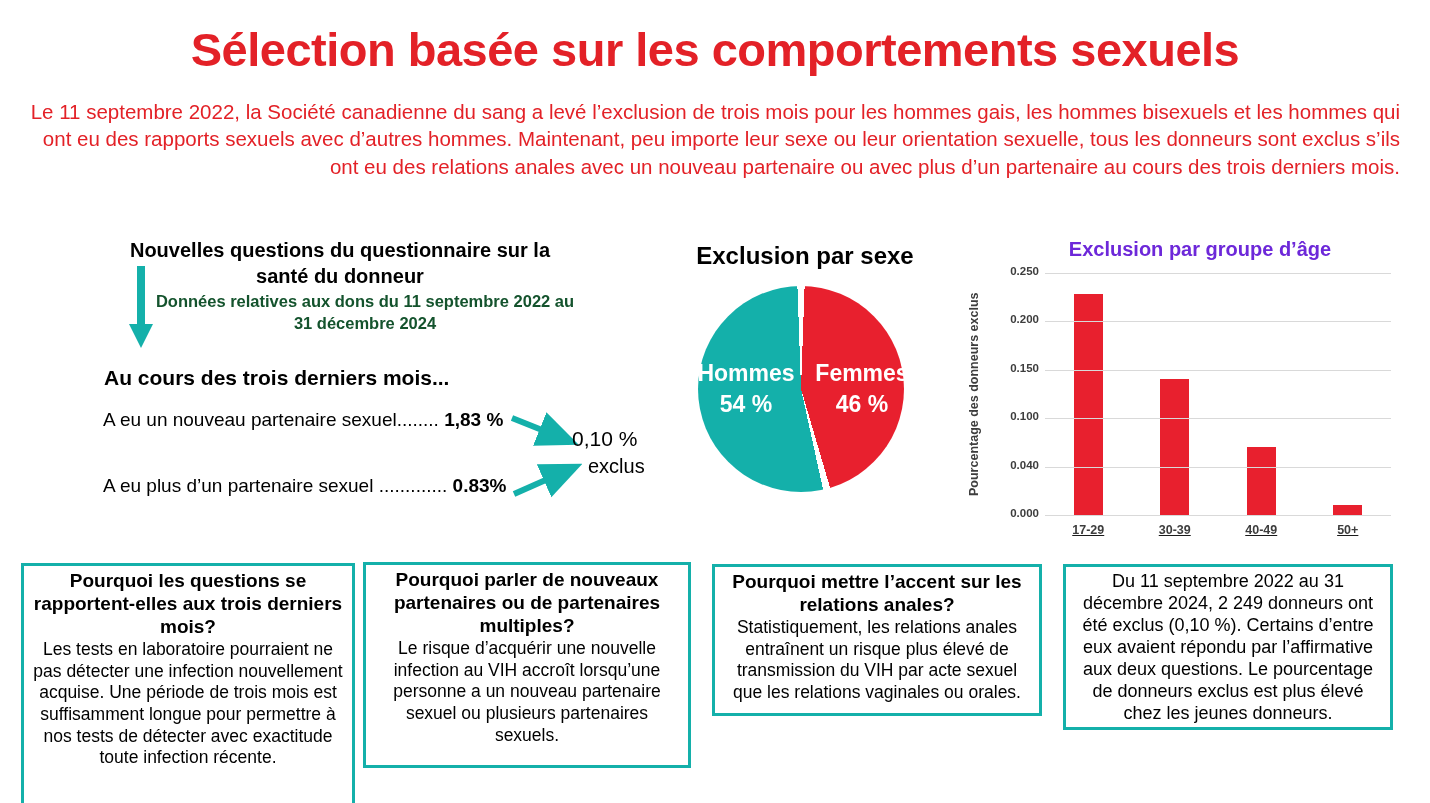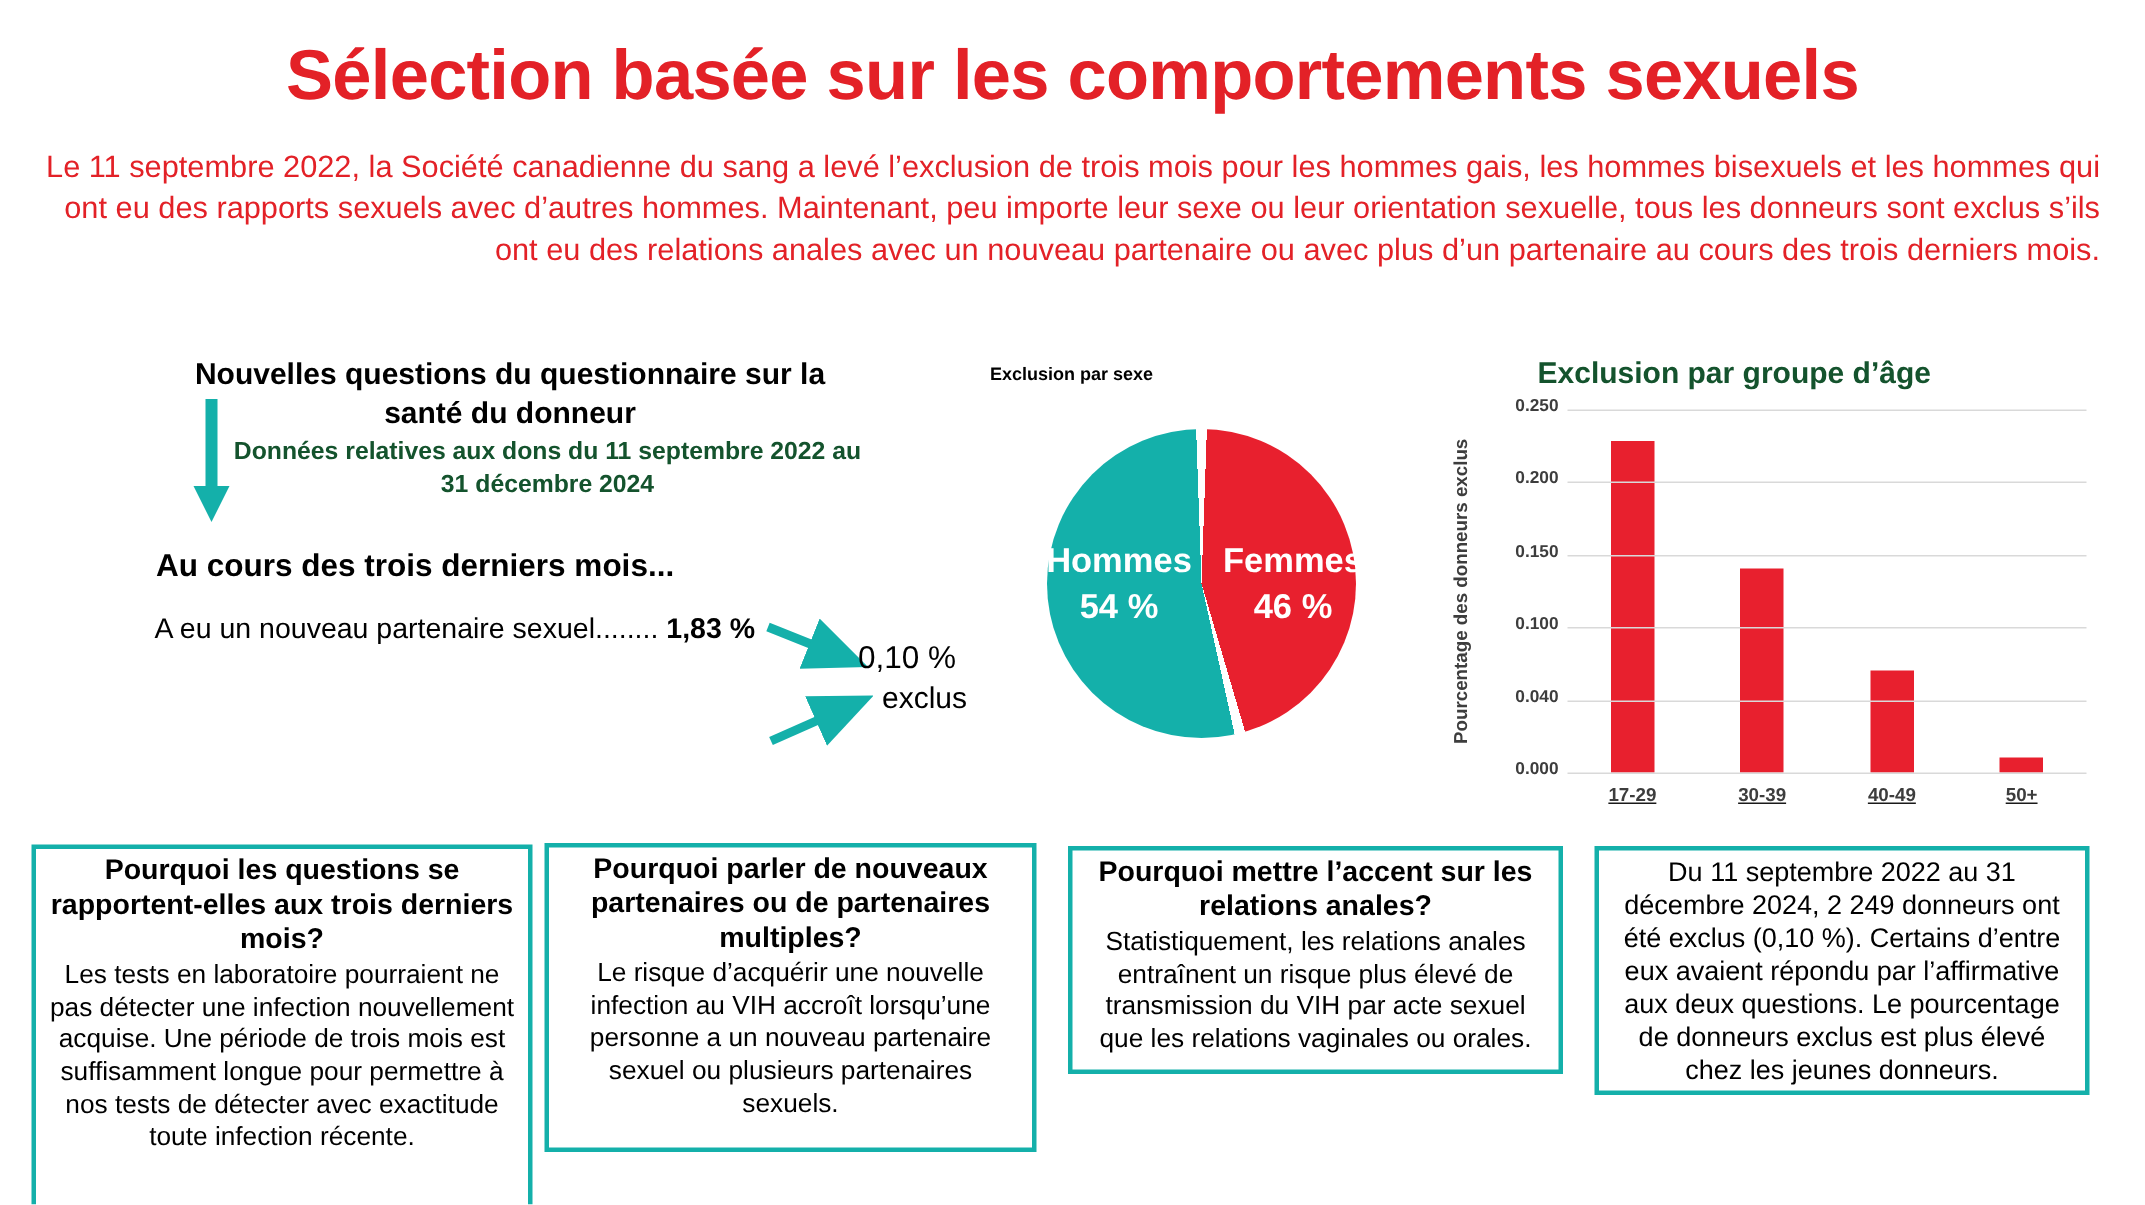--- a/index.html
+++ b/index.html
@@ -27,29 +27,29 @@
   .lp-item b{font-weight:bold;}
   .lp-item1{top:409px;left:103px;}
   .lp-item2{top:475px;left:103px;}
   .lp-result-value{top:427px;left:572px;font-size:21px;color:#000;}
   .lp-result-label{top:455px;left:588px;font-size:20px;color:#000;}
   .arrow-line{stroke:var(--teal);fill:none;}
   .arrow-fill{fill:var(--teal);}
 
   
   .pie-section{top:236px;left:660px;width:290px;height:285px;}
-  .pie-title{top:6px;left:0;width:100%;font-weight:bold;font-size:12px;color:#000;}
+  .pie-title{top:6px;left:0;width:100%;text-align:center;font-weight:bold;font-size:24px;color:#000;}
   .pie{top:50px;left:38px;width:206px;height:206px;border-radius:50%;}
   .pie-label{top:122px;width:104px;text-align:center;color:#fff;font-weight:bold;font-size:23px;line-height:1.35;}
   .pie-label-hommes{left:34px;}
   .pie-label-femmes{left:150px;}
 
   
   .bar-section{top:236px;left:965px;width:432px;height:312px;}
-  .bar-title{top:2px;left:60px;width:350px;text-align:left;font-weight:bold;font-size:20px;color:#14532d;}
+  .bar-title{top:2px;left:60px;width:350px;text-align:center;font-weight:bold;font-size:20px;color:#6d28d9;}
   .bar-ylabel{
     top:37px;left:2px;height:242px;width:18px;
     writing-mode:vertical-rl;transform:rotate(180deg);
     text-align:center;font-weight:bold;font-size:12.5px;color:#3d3d3d;
   }
   .plot{top:37px;left:80px;width:346px;height:242px;}
   .gridline{position:absolute;left:0;right:0;height:1px;background:var(--grid);}
   .tick{position:absolute;left:26px;width:48px;text-align:right;font-weight:bold;font-size:11.5px;color:#3d3d3d;}
   .bars{position:absolute;inset:0;display:flex;}
   .bar-wrap{flex:1;display:flex;flex-direction:column;justify-content:flex-end;align-items:center;height:100%;}
@@ -80,20 +80,21 @@
   <div class="abs intro">Le 11 septembre 2022, la Société canadienne du sang a levé l’exclusion de trois mois pour les hommes gais, les hommes bisexuels et les hommes qui ont eu des rapports sexuels avec d’autres hommes. Maintenant, peu importe leur sexe ou leur orientation sexuelle, tous les donneurs sont exclus s’ils ont eu des relations anales avec un nouveau partenaire ou avec plus d’un partenaire au cours des trois derniers mois.</div>
 
   <svg class="abs" style="top:264px;left:126px;" width="30" height="86">
     <line class="arrow-line" x1="15" y1="2" x2="15" y2="62" stroke-width="8"></line>
     <polygon class="arrow-fill" points="3,60 27,60 15,84"></polygon>
   </svg>
   <div class="abs lp-heading">Nouvelles questions du questionnaire sur la santé du donneur</div>
   <div class="abs lp-subheading">Données relatives aux dons du 11 septembre 2022 au 31 décembre 2024</div>
   <div class="abs lp-period">Au cours des trois derniers mois...</div>
   <div class="abs lp-item lp-item1"><span>A eu un nouveau partenaire sexuel........ </span><b>1,83 %</b></div>
+  <div class="abs lp-item lp-item2"><span>A eu plus d’un partenaire sexuel ............. </span><b>0.83%</b></div>
   <svg class="abs" style="top:412px;left:508px;" width="72" height="38">
     <defs>
         <marker id="m1" markerWidth="8" markerHeight="8" refX="4" refY="3" orient="auto">
           <polygon points="0,0 7,3 0,6" class="arrow-fill"></polygon>
         </marker>
       </defs>
     <line class="arrow-line" x1="4" y1="6" x2="54" y2="26" stroke-width="6" marker-end="url(#m1)"></line>
   </svg>
   <svg class="abs" style="top:458px;left:510px;" width="72" height="42">
     <defs>

